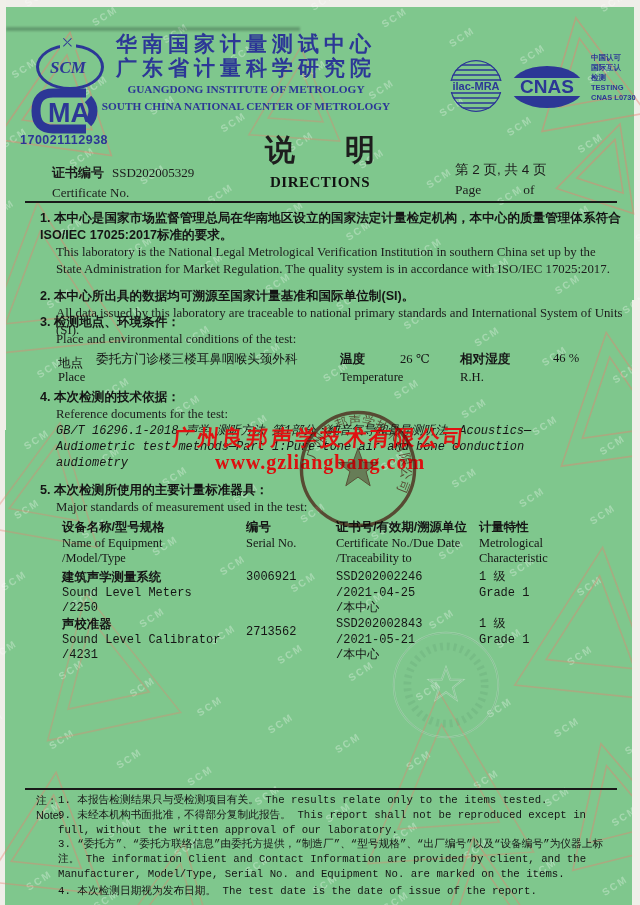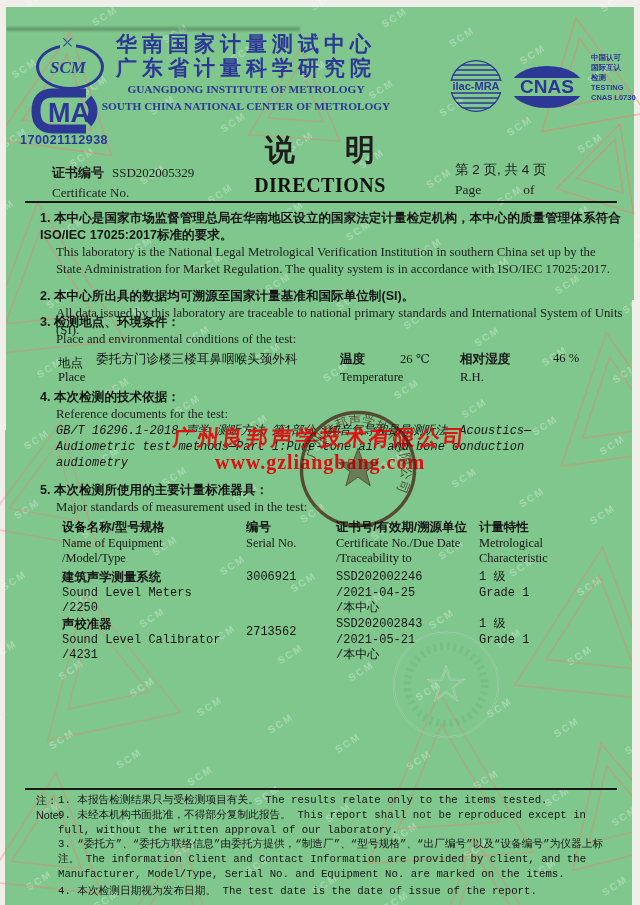--- a/index.html
+++ b/index.html
@@ -23,21 +23,21 @@
   #cma-logo{position:absolute;left:28px;top:86px;}
   #cma-number{position:absolute;left:20px;top:133px;font-size:12.5px;font-weight:bold;color:#2c3796;letter-spacing:.5px;}
   #org{position:absolute;left:100px;top:32px;width:292px;text-align:center;}
   .org-cn{font-size:21px;font-weight:bold;letter-spacing:5px;color:#2c3796;line-height:24px;white-space:nowrap;}
   .org-en{font-family:"Liberation Serif","DejaVu Serif",serif;font-size:11.3px;font-weight:bold;color:#2c3796;line-height:15px;white-space:nowrap;margin-top:2px;}
   #ilac-logo{position:absolute;left:447px;top:57px;}
   #cnas-logo{position:absolute;left:508px;top:64px;}
   #cnas-side{position:absolute;left:591px;top:53px;font-size:7.5px;line-height:10px;color:#2c3796;font-weight:bold;}
   
   #title-cn{position:absolute;left:0;top:130px;width:100%;text-align:center;font-size:30px;font-weight:700;color:#1d1d1d;letter-spacing:50px;padding-left:50px;box-sizing:border-box;}
-  #title-en{position:absolute;left:0;top:174px;width:100%;text-align:center;font-family:"Liberation Serif","DejaVu Serif",serif;font-size:20px;font-weight:bold;color:#111;letter-spacing:.5px;}
+  #title-en{position:absolute;left:0;top:174px;width:100%;text-align:center;font-family:"Liberation Serif","DejaVu Serif",serif;font-size:15px;font-weight:bold;color:#111;letter-spacing:.5px;}
   
   #cert{position:absolute;left:52px;top:164px;font-size:13px;color:#1c1c1c;}
   #cert .lbl{font-weight:bold;}
   #cert .val{font-family:"Liberation Serif","DejaVu Serif",serif;margin-left:8px;text-align:center;}
   #cert .en{font-family:"Liberation Serif","DejaVu Serif",serif;margin-top:3px;}
   #pageno{position:absolute;left:455px;top:161px;font-size:13.5px;color:#1c1c1c;}
   #pageno .en{font-family:"Liberation Serif","DejaVu Serif",serif;margin-top:3px;}
   #pageno .en .of{margin-left:42px;}
   .hr{position:absolute;left:25px;width:592px;height:2px;background:#191919;}
   

